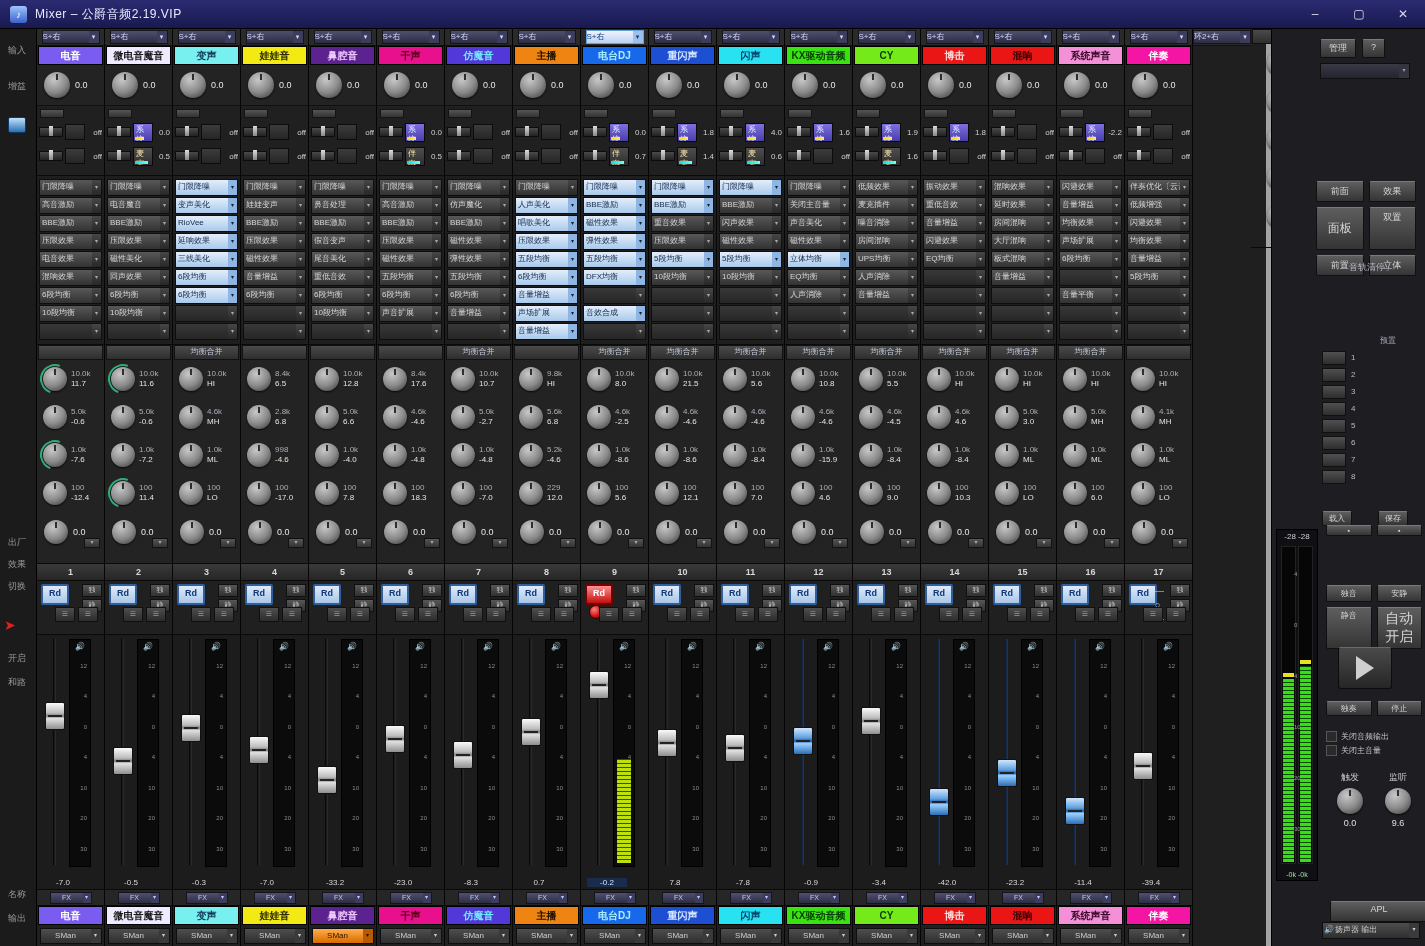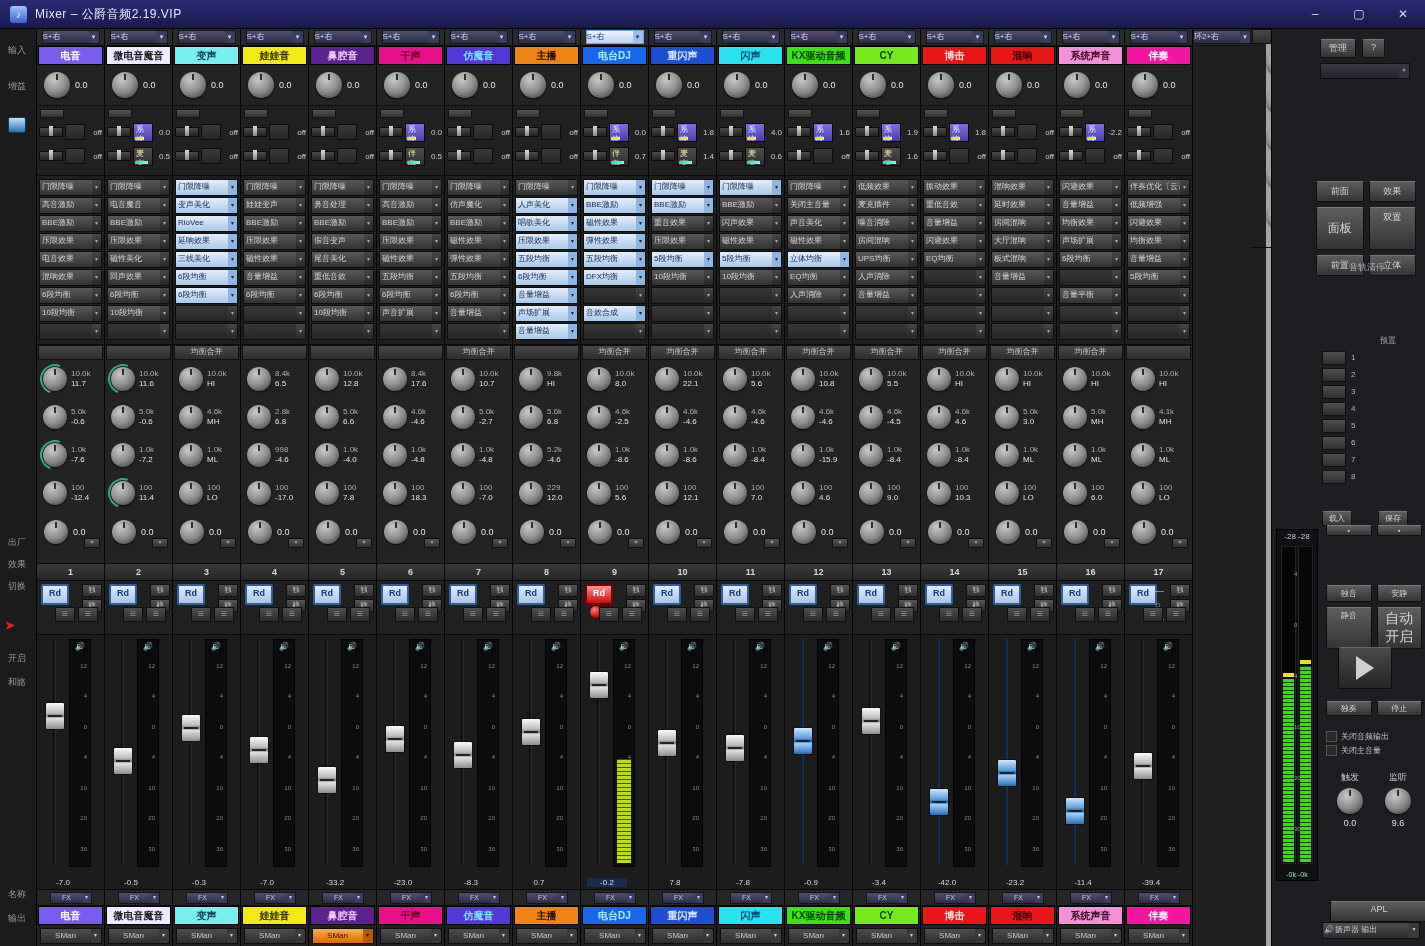--- a/index.html
+++ b/index.html
@@ -1548,21 +1548,21 @@
             <span class="t"></span>
             <span class="a">▾</span>
           </div>
         </div>
     <div class="eq">
       <div class="eqhead">均衡合并</div>
       <div class="eqband">
             <span class="knob k24"></span>
             <div class="eqtxt">
               <span class="f">10.0k</span>
-              <span class="g">22.1</span>
+              <span class="g">21.5</span>
             </div>
           </div>
           <div class="eqband">
             <span class="knob k24"></span>
             <div class="eqtxt">
               <span class="f">4.6k</span>
               <span class="g">-4.6</span>
             </div>
           </div>
           <div class="eqband">

